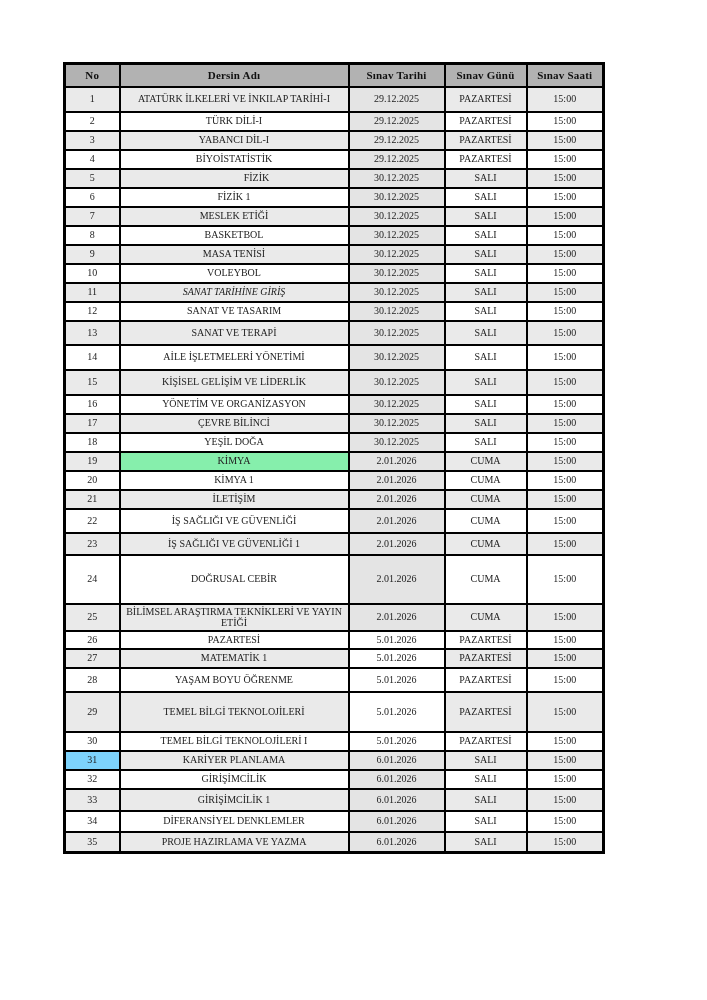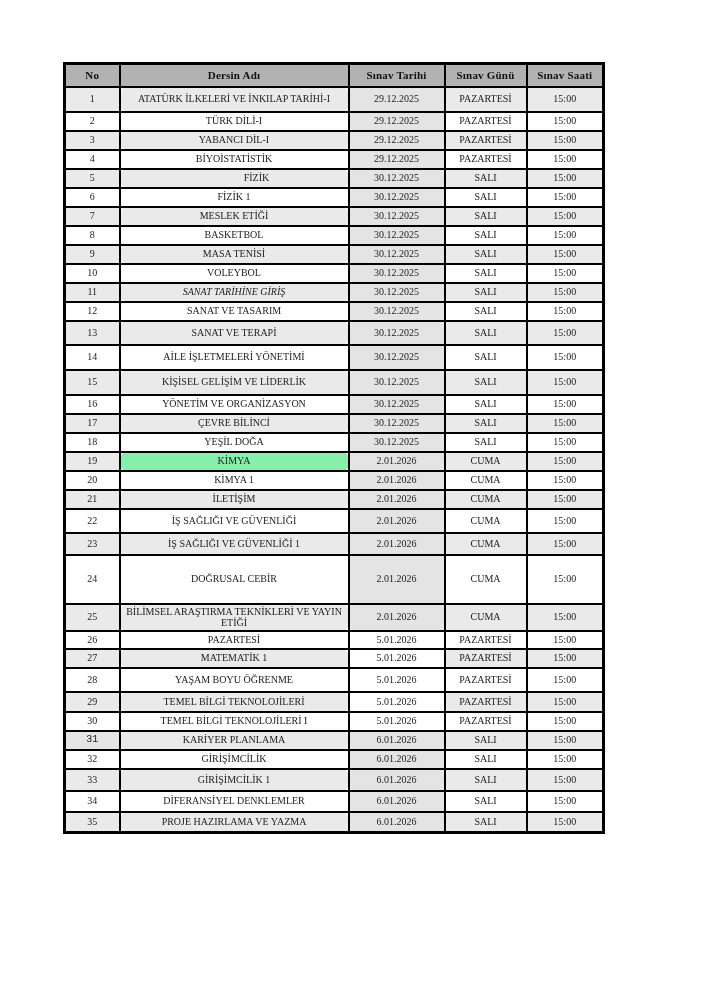--- a/index.html
+++ b/index.html
@@ -35,21 +35,21 @@
     font-size: 11px;
     font-weight: bold;
     letter-spacing: 0.2px;
     color: #111111;
   }
   table.exam-table td {
     font-size: 10px;
     line-height: 1.15;
     color: #222222;
   }
-  td.course-cell { font-size: 9.7px; border-radius: 7px; }
+  td.course-cell { font-size: 9.7px; }
 </style>
 </head>
 <body>
 
 <div class="page">
   <table class="exam-table">
     <colgroup>
       <col style="width:55px">
       <col style="width:229px">
       <col style="width:96px">
@@ -255,36 +255,36 @@
           <td style="background: rgb(234, 234, 234);">PAZARTESİ</td>
           <td style="background: rgb(234, 234, 234);">15:00</td>
         </tr>
         <tr style="height: 24px;">
           <td style="background: rgb(255, 255, 255);">28</td>
           <td class="course-cell" style="background: rgb(255, 255, 255);">YAŞAM BOYU ÖĞRENME</td>
           <td style="background: rgb(255, 255, 255);">5.01.2026</td>
           <td style="background: rgb(255, 255, 255);">PAZARTESİ</td>
           <td style="background: rgb(255, 255, 255);">15:00</td>
         </tr>
-        <tr style="height: 20px;">
+        <tr style="height: 40px;">
           <td style="background: rgb(234, 234, 234);">29</td>
           <td class="course-cell" style="background: rgb(234, 234, 234);">TEMEL BİLGİ TEKNOLOJİLERİ</td>
           <td style="background: rgb(255, 255, 255);">5.01.2026</td>
           <td style="background: rgb(234, 234, 234);">PAZARTESİ</td>
           <td style="background: rgb(234, 234, 234);">15:00</td>
         </tr>
         <tr style="height: 19px;">
           <td style="background: rgb(255, 255, 255);">30</td>
           <td class="course-cell" style="background: rgb(255, 255, 255);">TEMEL BİLGİ TEKNOLOJİLERİ I</td>
           <td style="background: rgb(255, 255, 255);">5.01.2026</td>
           <td style="background: rgb(255, 255, 255);">PAZARTESİ</td>
           <td style="background: rgb(255, 255, 255);">15:00</td>
         </tr>
         <tr style="height: 19px;">
-          <td style="background: #e5e5e5; font-family: Liberation Mono, monospace;">31</td>
+          <td style="background: #7dd3fc;">31</td>
           <td class="course-cell" style="background: rgb(234, 234, 234);">KARİYER PLANLAMA</td>
           <td style="background: rgb(228, 228, 228);">6.01.2026</td>
           <td style="background: rgb(234, 234, 234);">SALI</td>
           <td style="background: rgb(234, 234, 234);">15:00</td>
         </tr>
         <tr style="height: 19px;">
           <td style="background: rgb(255, 255, 255);">32</td>
           <td class="course-cell" style="background: rgb(255, 255, 255);">GİRİŞİMCİLİK</td>
           <td style="background: rgb(228, 228, 228);">6.01.2026</td>
           <td style="background: rgb(255, 255, 255);">SALI</td>

